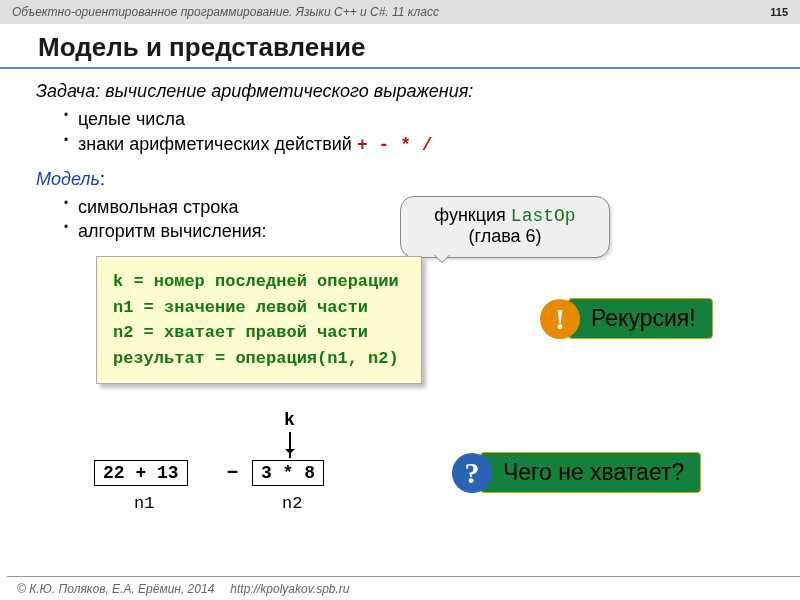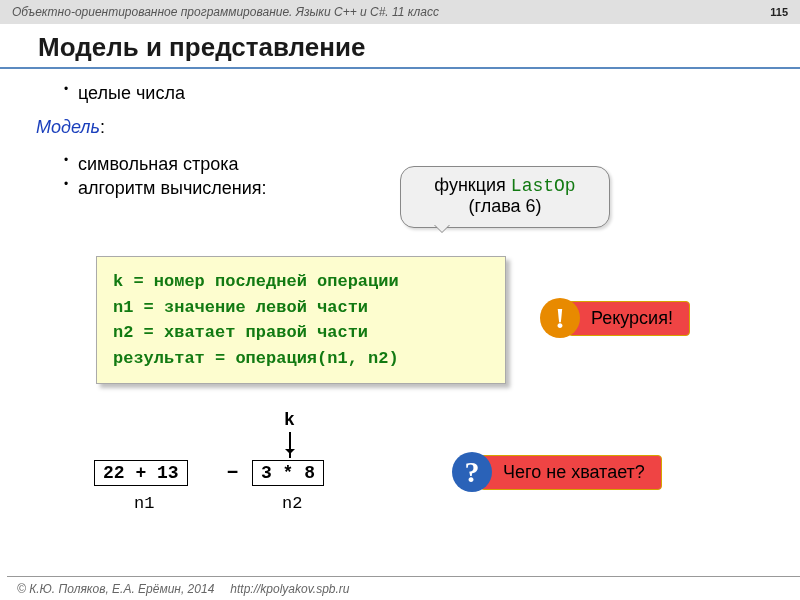--- a/index.html
+++ b/index.html
@@ -5,34 +5,34 @@
   * { box-sizing: border-box; margin: 0; padding: 0; }
   body { font-family: Arial, sans-serif; background: #fff; width: 800px; height: 600px; position: relative; overflow: hidden; }
   .header { background: #e0e0e0; height: 24px; display: flex; align-items: center; padding: 0 12px; font-size: 12px; font-style: italic; color: #555; }
   .header .spacer { flex: 1; }
   .pagenum { font-weight: bold; font-style: normal; color: #222; font-size: 11px;}
   .title { font-size: 26px; font-weight: bold; color: #1a1a1a; padding: 8px 38px 4px; }
   .rule { height: 2px; background: #5b8ac0; margin: 0 0 10px 0; }
   .content { padding: 0 36px; font-size: 18px; line-height: 1.35; }
   .task { font-style: italic; }
   .task-lead { font-style: italic; }
-  .bullets { margin: 12px 0 10px 28px; }
+  .bullets { margin: 4px 0 10px 28px; }
   .bullets .b { position: relative; padding-left: 14px; }
   .bullets .b::before { content: "•"; position: absolute; left: 0; top: 0; color: #000; font-size: 12px; }
   .ops { color: #b41a1a; font-family: "Courier New", monospace; font-weight: bold; }
   .model-lead { color: #1a3fbc; font-style: italic; }
   .mono { font-family: "Courier New", monospace; }
   .bubble { position: absolute; background: #f0f0f0; border: 1px solid #888; border-radius: 14px; padding: 8px 16px 10px; font-size: 18px; text-align: center; box-shadow: 2px 2px 3px rgba(0,0,0,0.15); }
   .bubble .fn { color: #127a12; font-family: "Courier New", monospace; }
   .bubble::after { content: ""; position: absolute; bottom: -12px; left: 34px; border: 7px solid transparent; border-top-color: #f0f0f0; }
   .bubble::before { content: ""; position: absolute; bottom: -14px; left: 33px; border: 8px solid transparent; border-top-color: #888; }
-  .codebox { position: absolute; left: 96px; top: 256px; width: 410px; background: #fdfdcf; border: 1px solid #aaa; padding: 12px 16px; box-shadow: 4px 4px 4px rgba(0,0,0,0.25); font-family: "Courier New", monospace; font-size: 17px; font-weight: bold; line-height: 1.5; color: #127a12; }
+  .codebox { position: absolute; left: 96px; top: 256px; width: 326px; background: #fdfdcf; border: 1px solid #aaa; padding: 12px 16px; box-shadow: 4px 4px 4px rgba(0,0,0,0.25); font-family: "Courier New", monospace; font-size: 17px; font-weight: bold; line-height: 1.5; color: #127a12; }
   .callout { position: absolute; display: flex; align-items: center; }
   .callout .disc { width: 40px; height: 40px; border-radius: 50%; color: #fff; display: flex; align-items: center; justify-content: center; font-size: 30px; font-weight: bold; font-family: Georgia, serif; z-index: 2; }
-  .callout .label { background: #ef4444; border: 1.5px solid #d6a300; border-radius: 4px; padding: 6px 16px 6px 22px; margin-left: -12px; font-size: 18px; z-index: 1; white-space: nowrap; }
+  .callout .label { background: #15803d; border: 1.5px solid #d6a300; border-radius: 4px; padding: 6px 16px 6px 22px; margin-left: -12px; font-size: 23px; z-index: 1; white-space: nowrap; }
   .disc.orange { background: #e88a00; }
   .disc.blue { background: #2a62b8; }
   .diagram { position: absolute; left: 94px; top: 410px; width: 360px; height: 130px; font-family: "Courier New", monospace; font-size: 18px; }
   .k-label { position: absolute; left: 190px; top: 0; font-weight: bold; }
   .k-arrow { position: absolute; left: 195px; top: 22px; width: 2px; height: 26px; background: #000; }
   .k-arrow::after { content: ""; position: absolute; bottom: -1px; left: -4px; border: 5px solid transparent; border-top-color: #000; }
   .exprbox { position: absolute; top: 50px; border: 1.5px solid #000; padding: 2px 8px; font-weight: bold; background: #fff; }
   .eb1 { left: 0; }
   .minus { position: absolute; left: 132px; top: 50px; font-size: 22px; font-weight: bold; }
   .eb2 { left: 158px; }
@@ -47,34 +47,40 @@
 <div class="header">
   <span>Объектно-ориентированное программирование. Языки C++ и C#. 11 класс</span>
   <span class="spacer"></span>
   <span class="pagenum">115</span>
 </div>
 
 <div class="title">Модель и представление</div>
 <div class="rule"></div>
 
 <div class="content">
+  <div>
+    <span class="task-lead">Задача</span><span class="task">: вычисление арифметического выражения:</span>
+  </div>
   <div class="bullets">
     <div class="b">целые числа</div>
+    <div class="b">
+      <span>знаки арифметических действий </span><span class="ops">+  -  *  /</span>
+    </div>
   </div>
 
   <div>
     <span class="model-lead">Модель</span><span>:</span>
   </div>
   <div class="bullets">
     <div class="b">символьная строка</div>
     <div class="b">алгоритм вычисления:</div>
   </div>
 </div>
 
-<div class="bubble" style="left:400px; top:166px; width:210px;">
+<div class="bubble" style="left:400px; top:196px; width:210px;">
   <div>
     <span>функция </span><span class="fn">LastOp</span>
   </div>
   <div>(глава 6)</div>
 </div>
 
 <div class="codebox">
   <div>k = номер последней операции</div>
   <div>n1 = значение левой части</div>
   <div>n2 = хватает правой части</div>

